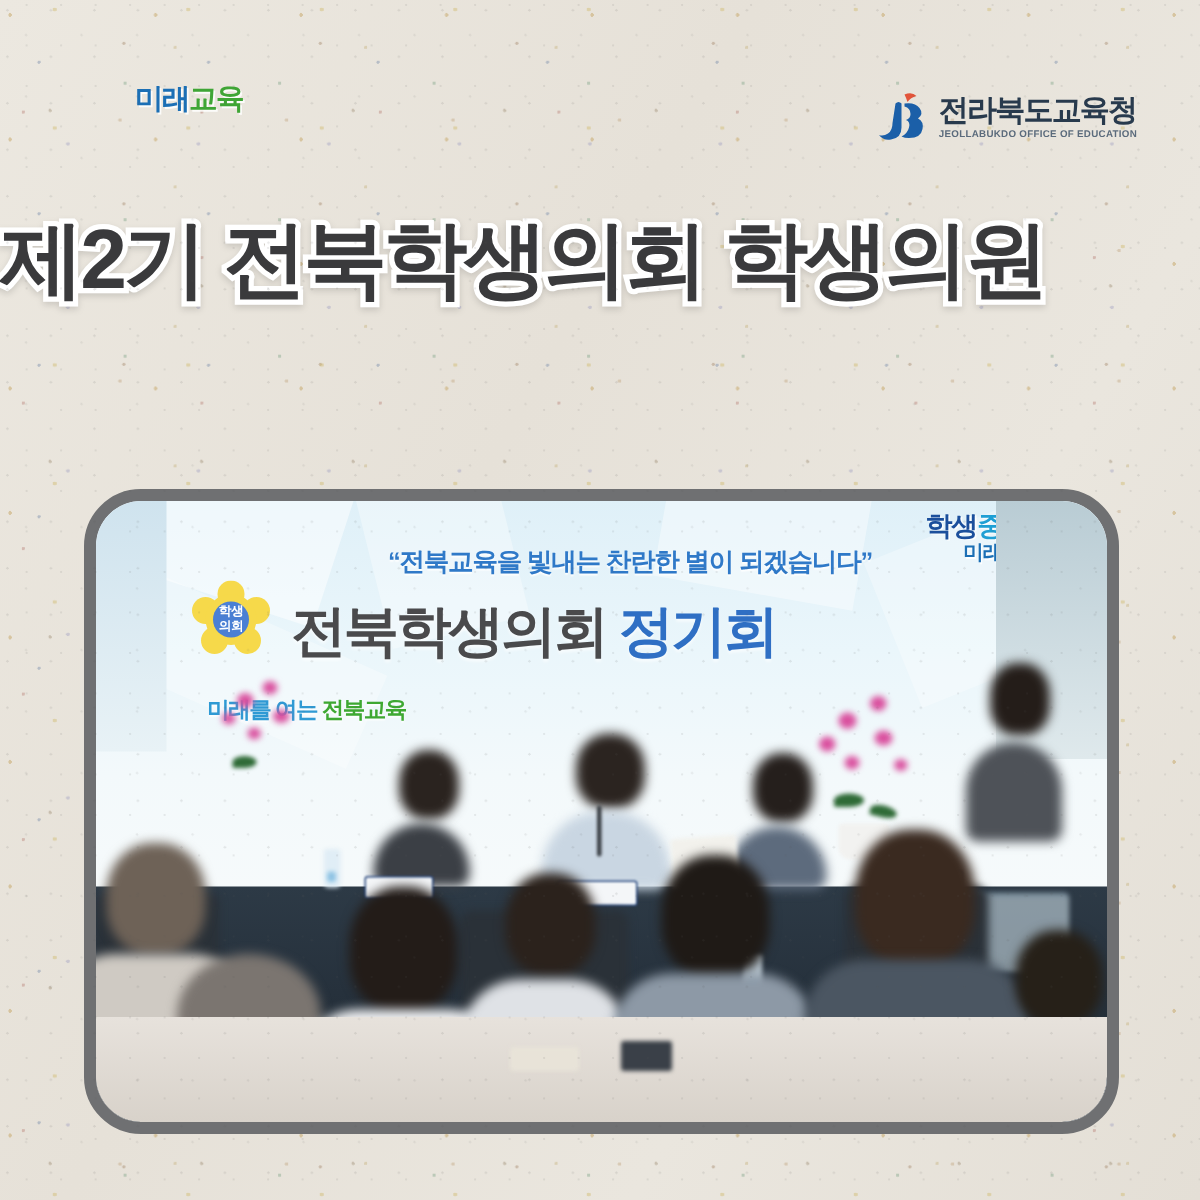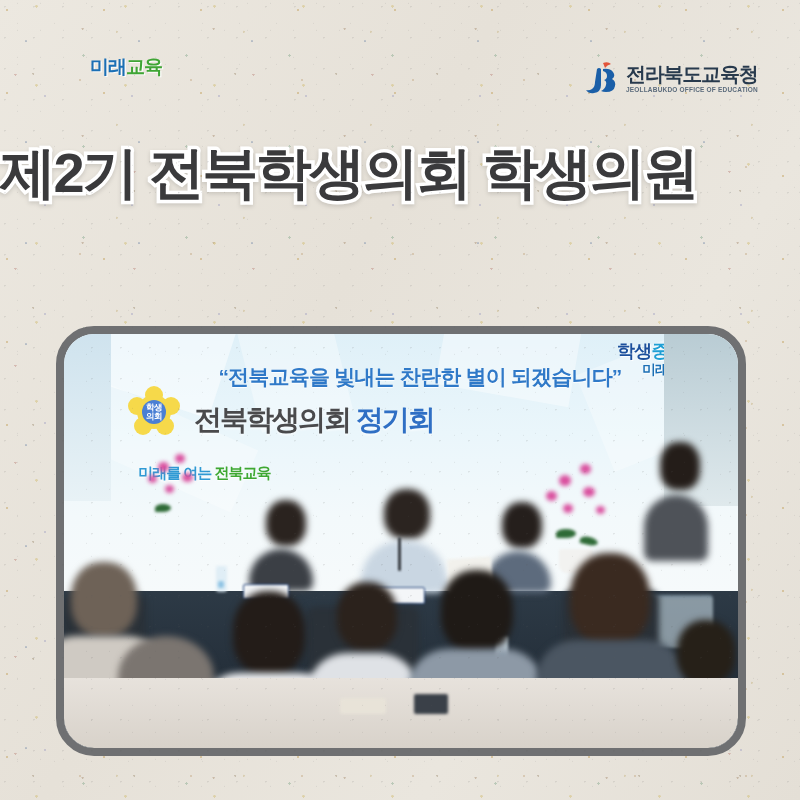--- a/index.html
+++ b/index.html
@@ -81,29 +81,29 @@
       linear-gradient(180deg,#dff0f8 0%,#eaf6fb 38%,#f3f9fb 70%,#f6fafb 100%);
   }
   .banner .poly{position:absolute;background:rgba(255,255,255,.45);transform:rotate(18deg);}
   .bg-left-wall{position:absolute;left:0;top:0;width:7%;height:64%;
     background:linear-gradient(180deg,#cfe3ee,#e8f2f6);}
   .bg-right-wall{position:absolute;right:0;top:0;width:11%;height:66%;
     background:linear-gradient(180deg,#b9ccd4,#dfe9ec);}
 
   .banner-slogan{
     position:absolute;left:0;right:0;top:11%;text-align:center;
-    font-size:21px;font-weight:bold;letter-spacing:-.8px;color:#2f79c8;
+    font-size:17px;font-weight:bold;letter-spacing:-.8px;color:#2f79c8;
     text-shadow:0 1px 1px rgba(255,255,255,.9);
     padding-left:38px;
   }
   .banner-head{
     position:absolute;left:9.5%;top:20%;display:flex;align-items:center;gap:14px;
   }
   .emblem{width:52px;height:52px;position:relative;flex:0 0 auto;}
-  .banner-title{font-size:28px;font-weight:bold;letter-spacing:-2px;line-height:1;
+  .banner-title{font-size:37px;font-weight:bold;letter-spacing:-2px;line-height:1;
     color:#4a4a4c;text-shadow:0 2px 2px rgba(255,255,255,.6);margin-top:16px;}
   .banner-title .accent{color:#2f6fc4;}
 
   .banner-sub{
     position:absolute;left:11%;top:50%;
     font-size:15px;font-weight:bold;letter-spacing:-1px;color:#2f9ad4;
     text-shadow:0 1px 1px rgba(255,255,255,.8);
   }
   .banner-sub .g{color:#3ea832;}
   .banner-logo{

